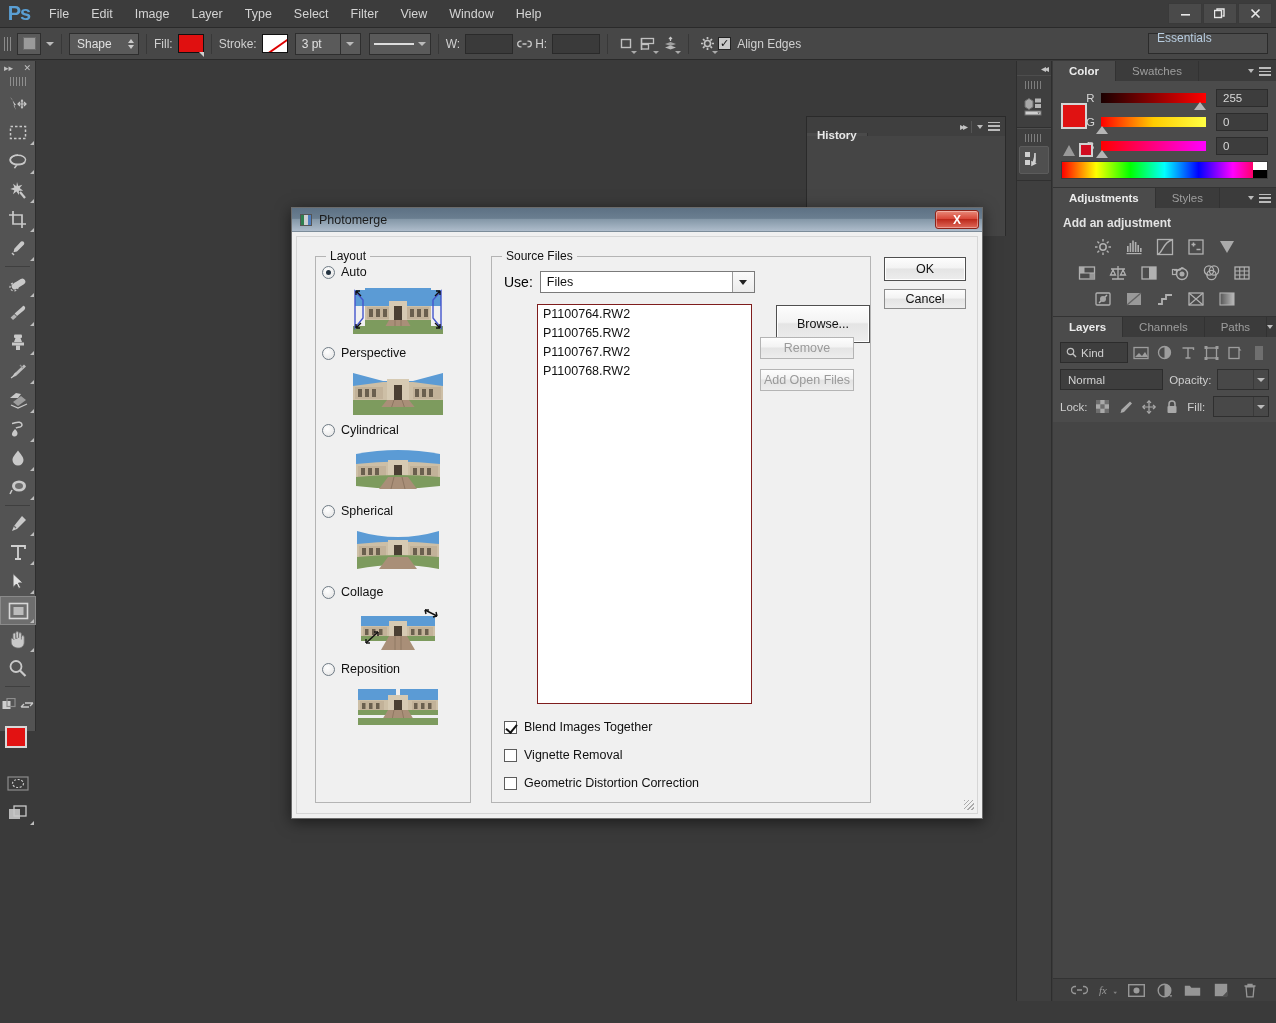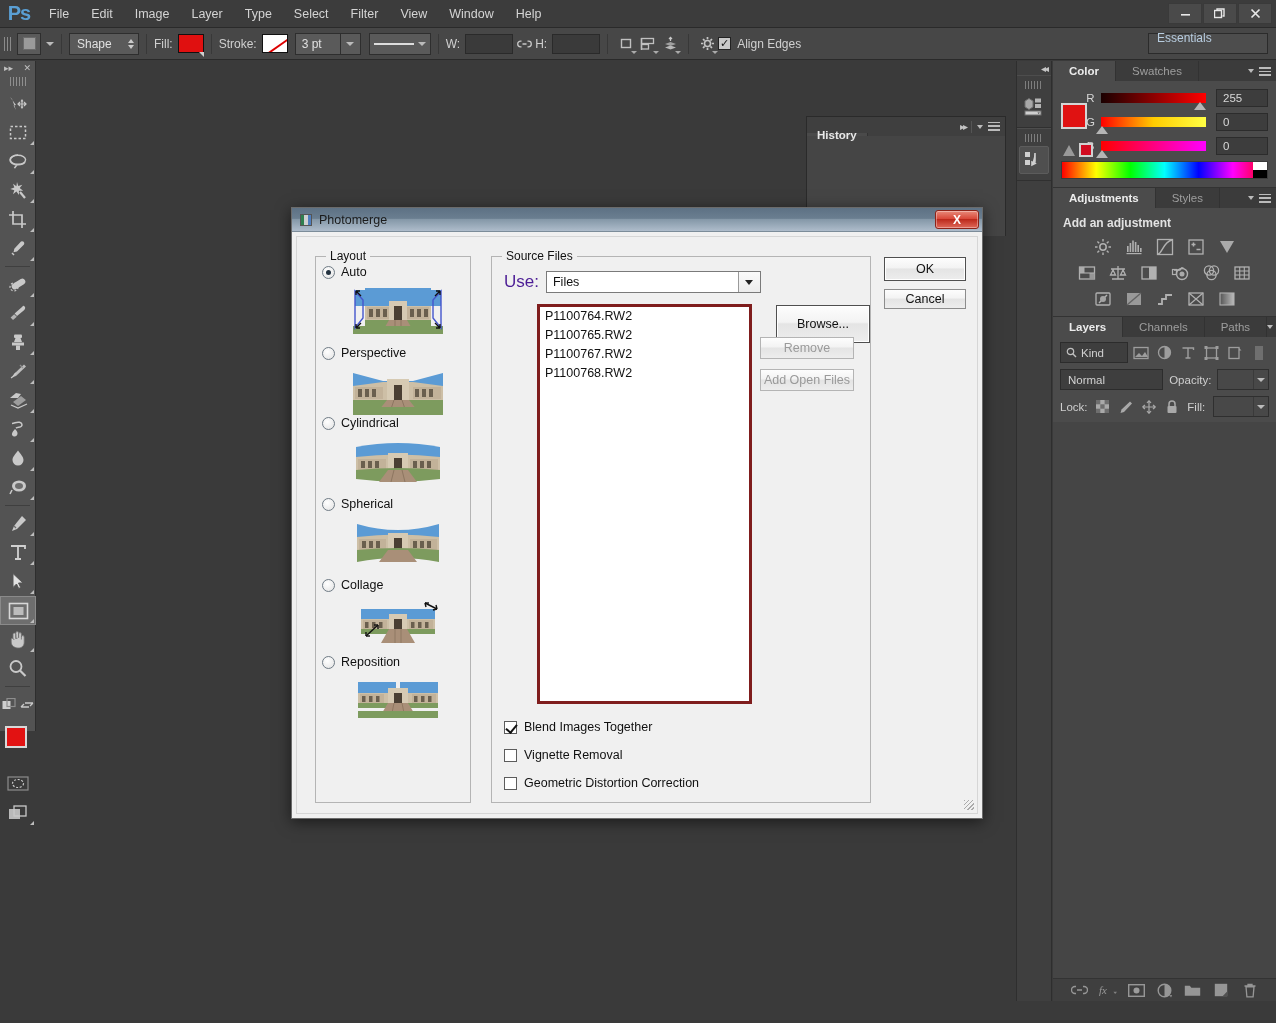--- a/index.html
+++ b/index.html
@@ -338,21 +338,21 @@
   }
   .radio.on:after {
     content:""; position:absolute; left:3px; top:3px; width:5px;height:5px;border-radius:50%;
     background:#22313f;
   }
   .radio-lbl { font-size:12.5px; color:#101010; }
 
   .thumb { position:relative; width:90px; height:46px; margin: 9px 0 0 37px; }
 
   .srcbox {
-    position:absolute; background:#fff; border:3px solid #7f1d1d;
+    position:absolute; background:#fff; border:1px solid #7f1d1d;
     overflow:hidden; font-size:12.5px; color:#111;
   }
   .srcbox .f { padding: 1px 5px; line-height:17px; }
 
   .btn {
     background: linear-gradient(to bottom,#fdfdfd,#f3f3f3 45%,#e4e4e4 50%,#ededed);
     border:1px solid #8c8c8c; color:#111; font-size:12.5px;
     display:flex; align-items:center; justify-content:center;
   }
   .btn.strong { border-color:#4f4f4f; box-shadow: inset 0 0 0 1px #fff; }
@@ -1145,21 +1145,21 @@
               <rect x="34" y="10" width="22" height="22" fill="#d6cab3"></rect>
               <rect x="41" y="16" width="8" height="16" fill="#4a3f33"></rect>
               <rect x="0" y="31" width="90" height="7" fill="#7d9b5e"></rect>
               <path d="M34 31h22l12 15H22z" fill="#a98f78"></path>
               <path d="M41 31L36 46M49 31L54 46" stroke="#8d7660" stroke-width="1"></path>
               <rect x="0" y="38" width="90" height="8" fill="#7d9b5e"></rect>
             </svg>
           </div>
         </div>
 
-        <div style="margin-top:1px">
+        <div style="margin-top:8px">
           <div class="radio-row">
             <span class="radio"></span>
             <span class="radio-lbl">Cylindrical</span>
           </div>
           <div class="thumb">
             <svg width="90" height="46" viewBox="0 0 90 46">
               <path d="M3 8 Q45 0 87 8 L87 20 L3 20 Z" fill="#5b9bd5"></path>
               <path d="M3 18 Q45 13 87 18 L87 32 L3 32 Z" fill="#cdbfa6"></path>
               <rect x="5" y="20" width="28" height="11" fill="#c2b299"></rect>
               <rect x="57" y="20" width="28" height="11" fill="#c2b299"></rect>
@@ -1275,21 +1275,21 @@
               <rect x="5" y="33" width="80" height="7" fill="#7d9b5e"></rect>
             </svg>
           </div>
         </div>
       </div>
 
       <div class="fieldset" style="left:194px; top:19px; width:380px; height:547px;">
         <span class="legend">Source Files</span>
 
         <div style="position:absolute; left:12px; top:14px; display:flex; align-items:center; gap:7px;">
-          <span style="font-size:17px;color:#4c1d95">Use:</span>
+          <span style="font-size:14px;color:#000000">Use:</span>
           <span class="usecombo" style="position:relative; width:215px; height:22px;">
             <span>Files</span>
             <span class="arrowbox">
                 <span class="tri-dn"></span>
               </span>
           </span>
         </div>
 
         <div class="srcbox" style="left:45px; top:47px; width:215px; height:400px;">
           <div class="f">P1100764.RW2</div>

